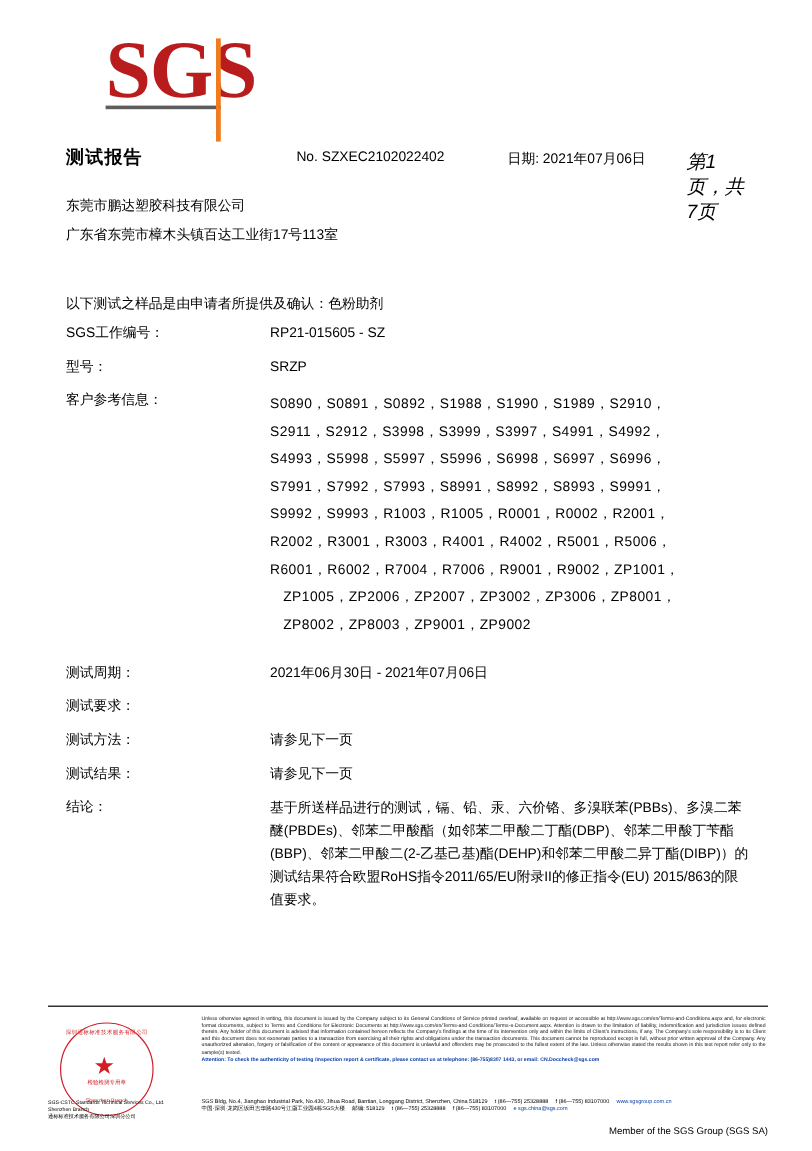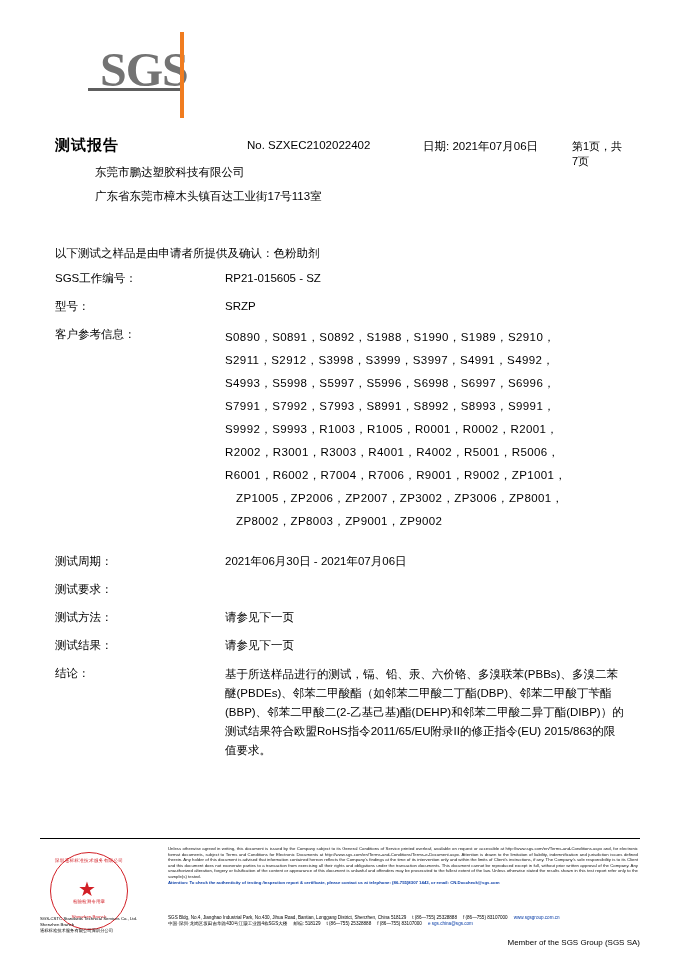--- a/index.html
+++ b/index.html
@@ -26,26 +26,26 @@
   .logo-block {
     position: absolute;
     left: 88px;
     top: 32px;
     width: 110px;
     height: 62px;
   }
   .logo-text {
     font-family: "Liberation Serif", serif;
     font-weight: bold;
-    font-size: 48px;
+    font-size: 68px;
     letter-spacing: -1px;
-    color: #737373;
+    color: #b91c1c;
     line-height: 52px;
     display: block;
-    margin: 12px;
+    margin: 0;
     padding: 0;
   }
   .logo-bar {
     position: absolute;
     left: 92px;
     top: 0px;
     width: 4px;
     height: 86px;
     background: #f07c1f;
   }
@@ -55,21 +55,21 @@
     top: 56px;
     width: 96px;
     height: 3px;
     background: #5e5e5e;
   }
 
   
   .title-row {
     position: absolute;
     left: 55px;
-    top: 136px;
+    top: 122px;
     width: 570px;
     height: 22px;
   }
   .doc-title {
     position: absolute;
     left: 0;
     top: 0;
     font-size: 15px;
     font-weight: bold;
     letter-spacing: 1px;
@@ -84,31 +84,31 @@
   .report-date {
     position: absolute;
     left: 368px;
     top: 3px;
     font-size: 11.5px;
   }
   .page-no {
     position: absolute;
     left: 517px;
     top: 3px;
-    font-size: 11px;
+    font-size: 16px;
+    font-style: italic;
   }
 
   
   .client {
     position: absolute;
     left: 55px;
     top: 160px;
     font-size: 11.5px;
     line-height: 24px;
-    margin-left: 40px;
   }
 
   
   .intro {
     position: absolute;
     left: 55px;
     top: 246px;
     font-size: 11.5px;
   }
 

